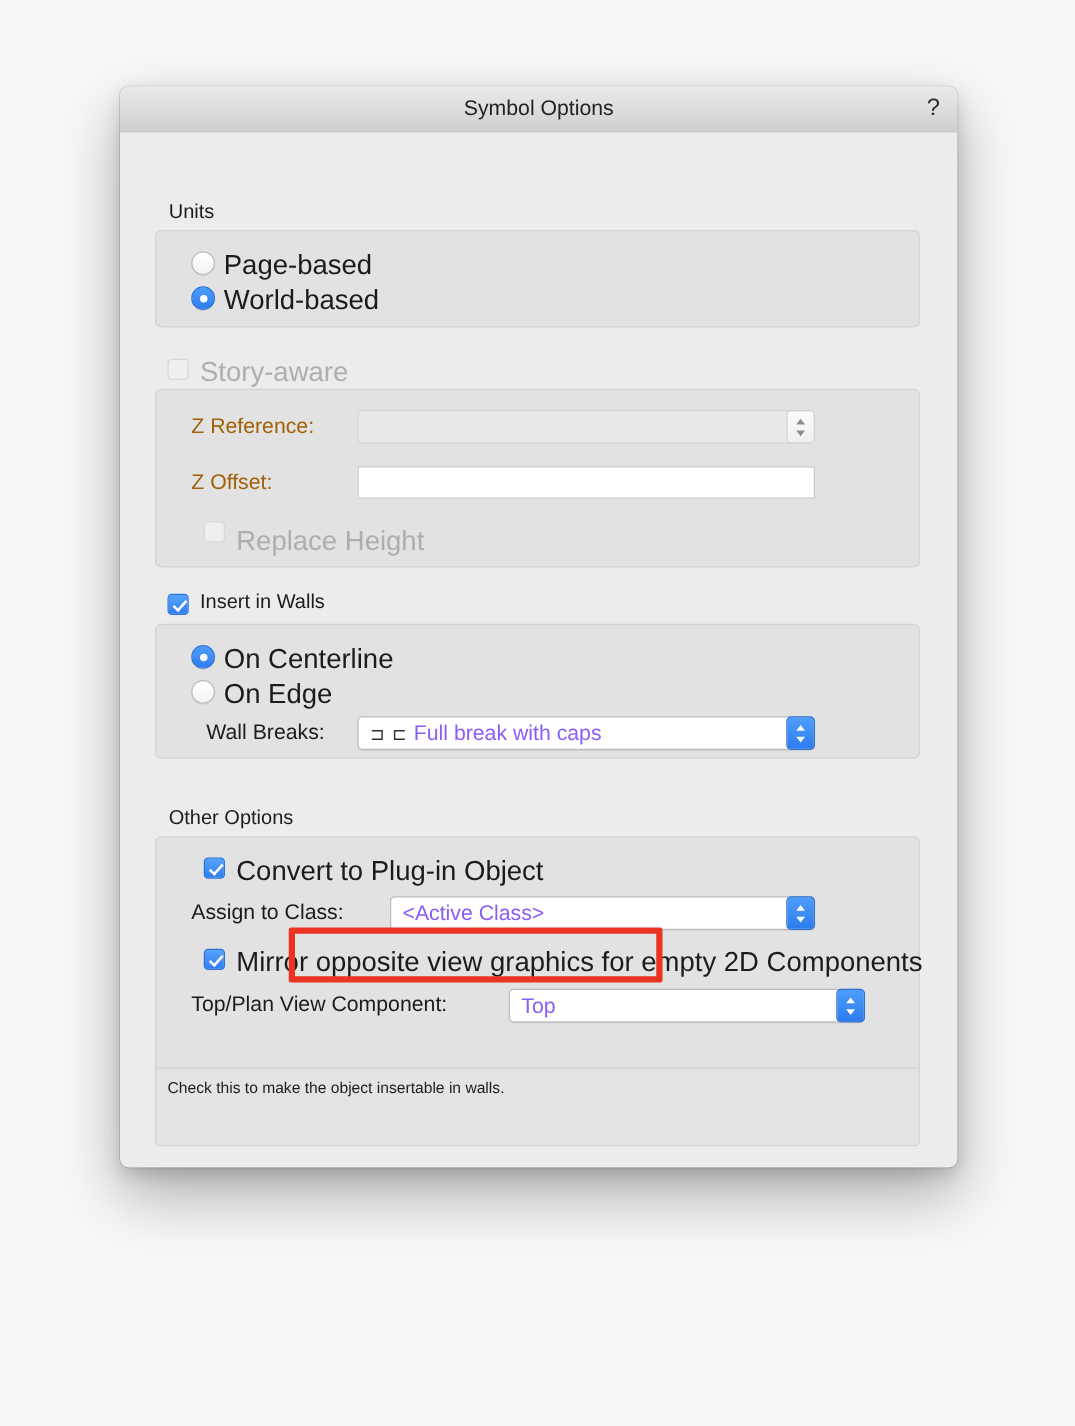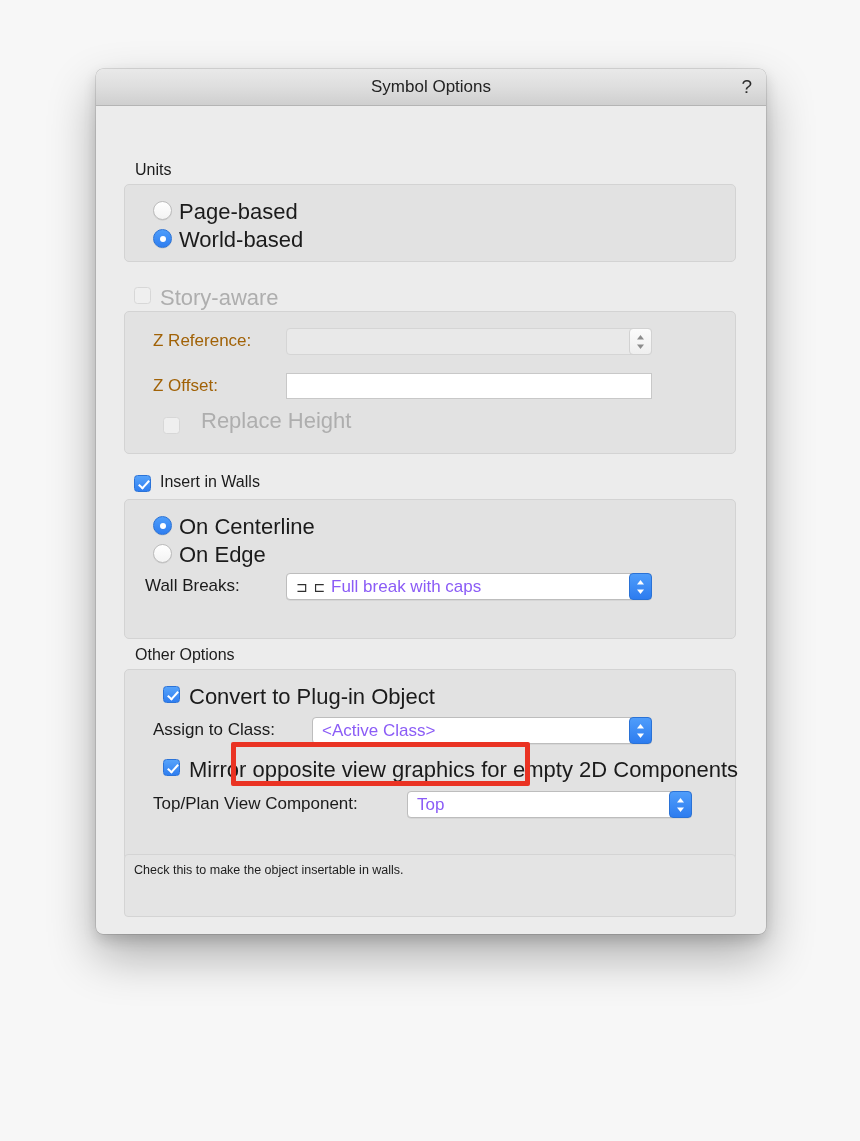--- a/index.html
+++ b/index.html
@@ -276,35 +276,35 @@
             <path d="M5.5 2 L9 6.6 L2 6.6 Z" fill="#8c8c8c"></path>
             <path d="M5.5 16 L9 11.4 L2 11.4 Z" fill="#8c8c8c"></path>
           </svg>
         </div>
       </div>
 
       <div class="field-label disabled" style="left:28px; top:64px;">Z Offset:</div>
       <div class="textfield" style="left:161px; top:61px; width:366px;"></div>
 
       <div class="checkbox off disabled" style="left:38px; top:105px;"></div>
-      <div class="ctl-label disabled" style="left:64px; top:96px;margin-left:12px;">Replace Height</div>
+      <div class="ctl-label disabled" style="left:64px; top:108px;">Replace Height</div>
     </div>
 
     <div class="checkbox on" style="left:38px; top:369px;"></div>
     <div class="ctl-label" style="left:64px; top:367px; font-size:16px;">Insert in Walls</div>
 
-    <div class="groupbox" style="top:393px; height:140px;">
+    <div class="groupbox" style="top:393px; height:108px;">
 
       <div class="radio on" style="left:28px; top:16px;"></div>
       <div class="ctl-label" style="left:54px; top:14px;">On Centerline</div>
 
       <div class="radio off" style="left:28px; top:44px;"></div>
       <div class="ctl-label" style="left:54px; top:42px;">On Edge</div>
 
-      <div class="field-label" style="left:20px; top:76px;text-align:right;">Wall Breaks:</div>
+      <div class="field-label" style="left:40px; top:76px;text-align:right;">Wall Breaks:</div>
       <div class="popup" style="left:161px; top:73px; width:366px;">
         <div class="popup-glyph">⊐ ⊏</div>
         <div class="popup-value" style="left:44px;">Full break with caps</div>
         <div class="stepper">
           <svg width="11" height="18" viewBox="0 0 11 18" aria-hidden="true">
             <path d="M5.5 2 L9 6.6 L2 6.6 Z" fill="#ffffff"></path>
             <path d="M5.5 16 L9 11.4 L2 11.4 Z" fill="#ffffff"></path>
           </svg>
         </div>
       </div>

